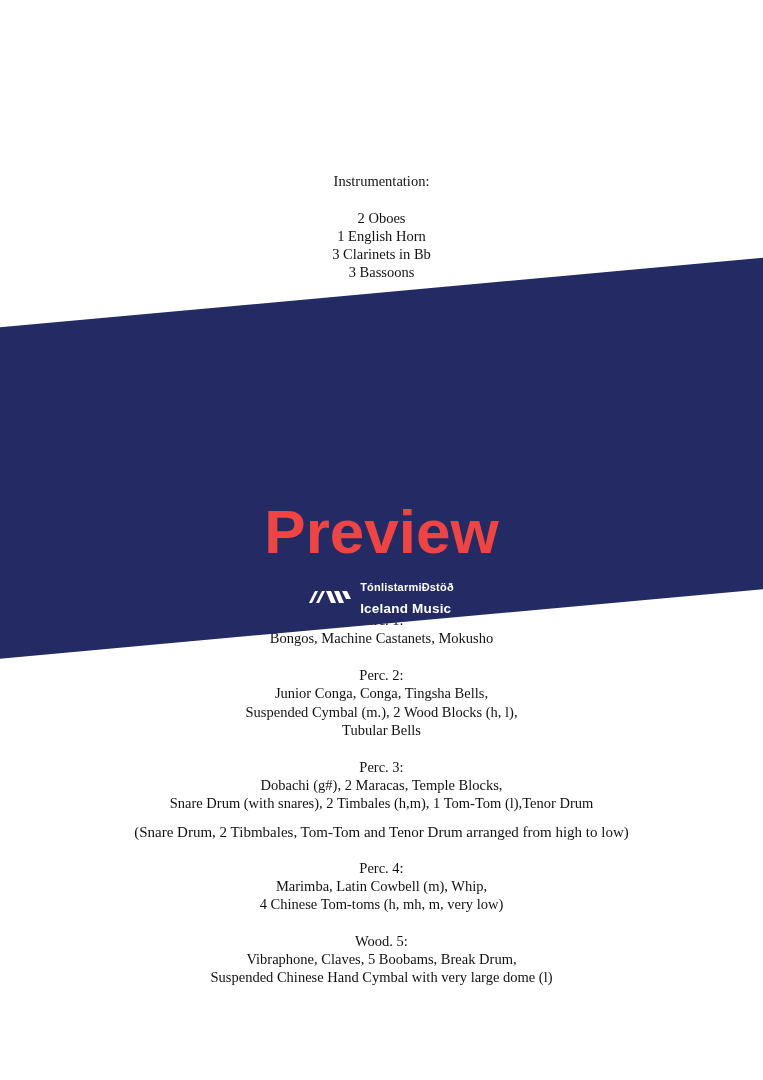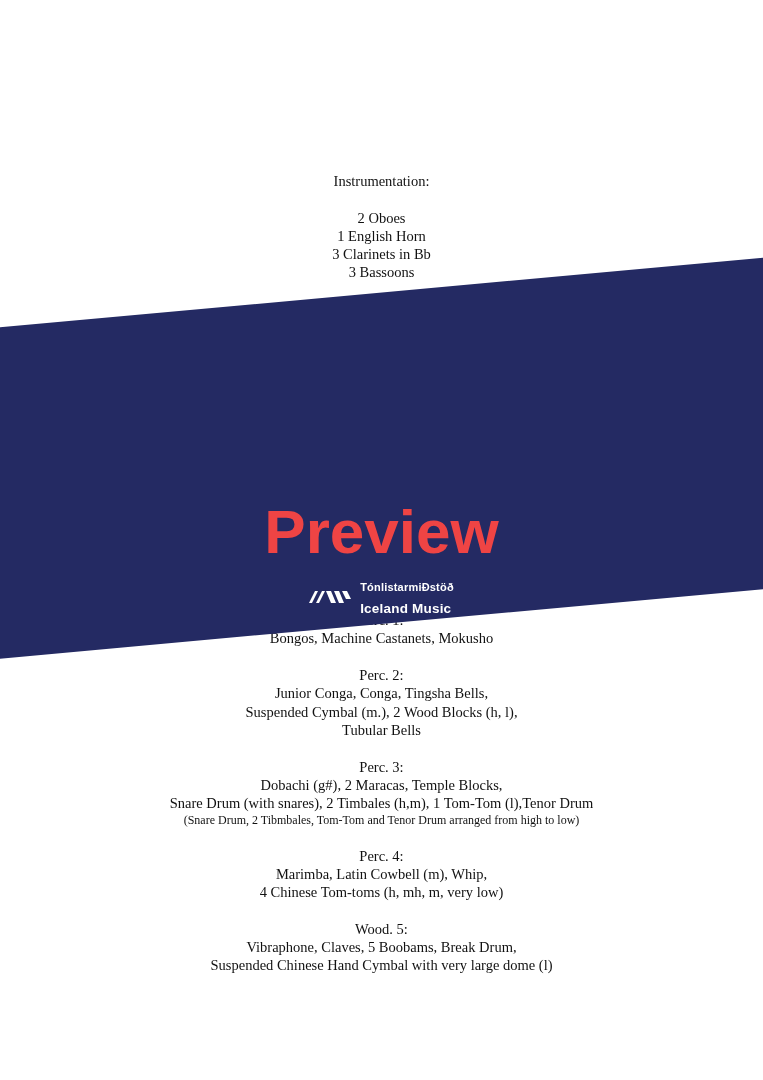--- a/index.html
+++ b/index.html
@@ -36,22 +36,23 @@
 
   .block {
     margin: 0;
   }
 
   .spacer {
     height: 18.3px;
   }
 
   .small-note {
-    font-size: 12px;
+    font-size: 15px;
     line-height: 16px;
+    margin-top: 12px;
   }
 
   
   .banner {
     position: absolute;
     left: -30px;
     top: 330px;
     width: 830px;
     height: 330px;
     background: #242a63;

